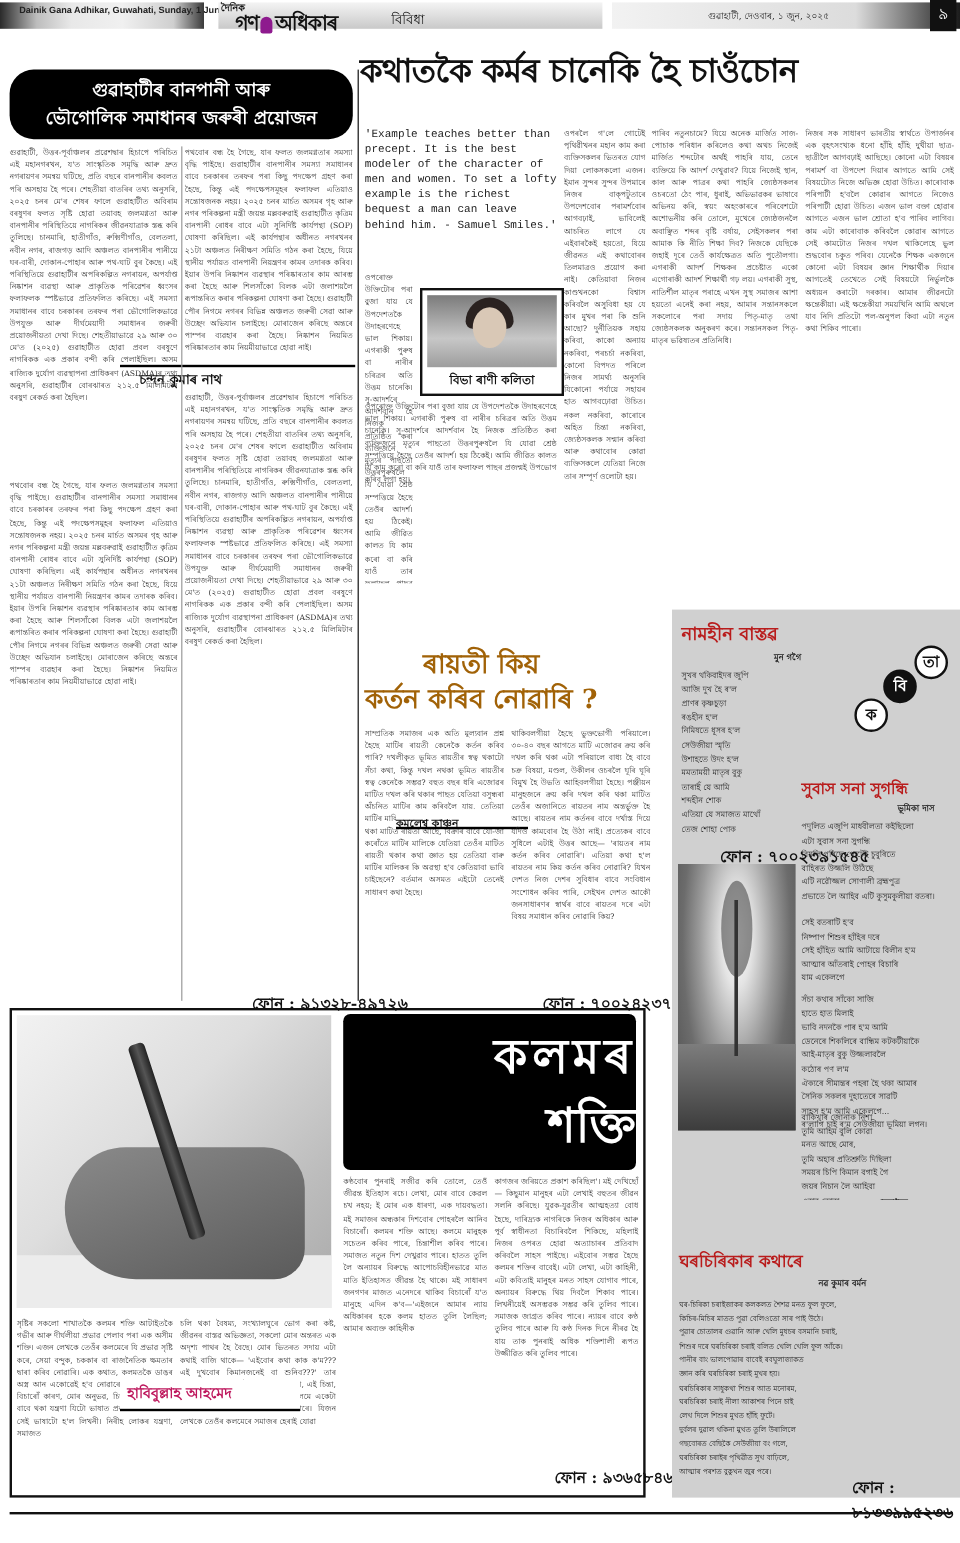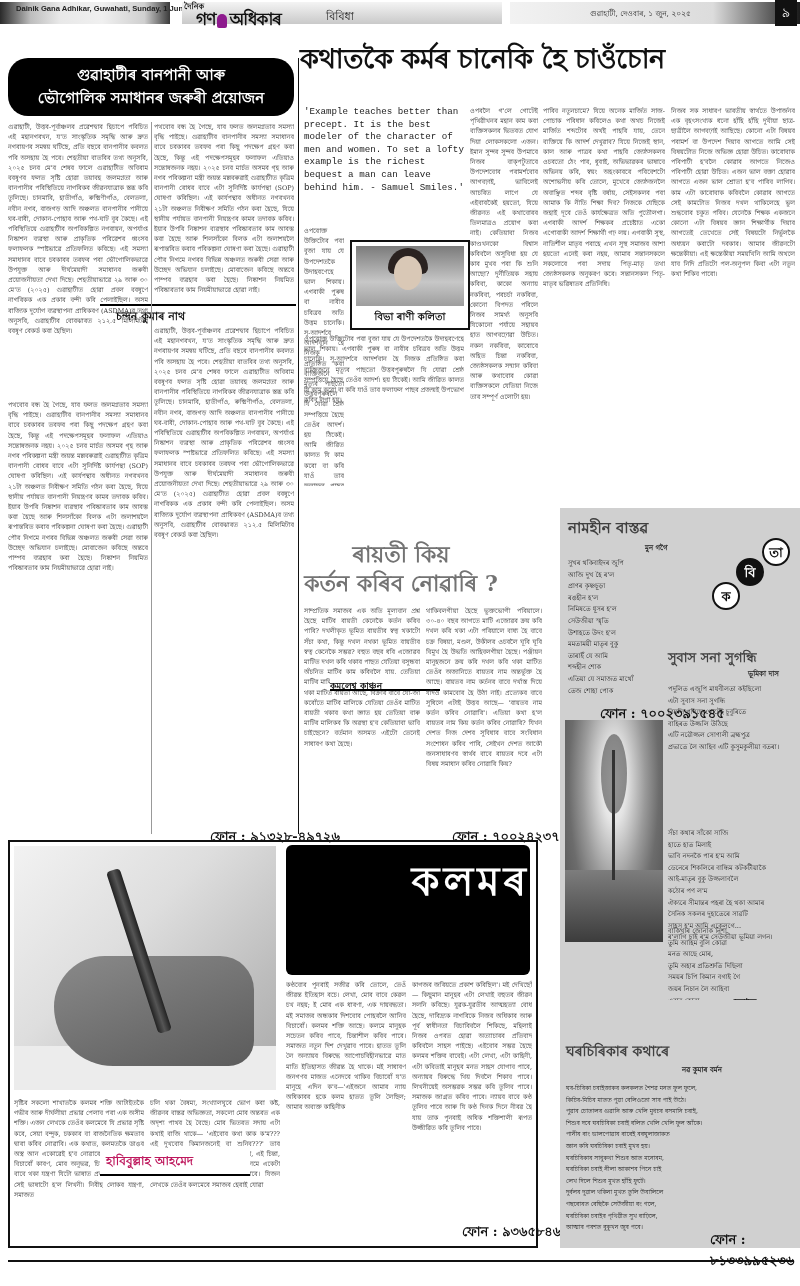--- a/index.html
+++ b/index.html
@@ -31,30 +31,30 @@
   
   #a2-head { left: 300px; top: 38px; width: 500px; height: 42px; font-size: 27px; font-weight: bold; color: #111; font-family: "DejaVu Serif", serif; white-space: nowrap; letter-spacing: -0.5px; }
   #a2-quote { left: 304px; top: 106px; width: 160px; font-family: "Liberation Mono", monospace; font-size: 9.2px; line-height: 12.6px; color: #222; }
   #a2-photo { left: 350px; top: 240px; width: 120px; height: 90px; border: 2px solid #111; background: #fff; }
   .photo-inner { position: absolute; left: 4px; top: 4px; width: 108px; height: 60px; background: linear-gradient(180deg,#7b7b7b,#c7c7c7 60%,#9d9d9d); }
   .photo-face { position: absolute; left: 38px; top: 10px; width: 28px; height: 34px; border-radius: 50%; background: #d9c8b6; }
   .photo-hair { position: absolute; left: 32px; top: 2px; width: 40px; height: 26px; border-radius: 20px 20px 6px 6px; background: #2a2220; }
   .photo-caption { position: absolute; left: 2px; bottom: 2px; width: 112px; text-align: center; font-size: 10px; font-weight: bold; color: #111; font-family: "DejaVu Serif", serif; }
 
   
-  #a3-head { left: 262px; top: 540px; width: 278px; text-align: center; font-family: "DejaVu Serif", serif; font-weight: bold; color: #737373; }
+  #a3-head { left: 262px; top: 540px; width: 278px; text-align: center; font-family: "DejaVu Serif", serif; font-weight: bold; color: #a16207; }
   #a3-head .l1 { font-size: 22px; line-height: 28px; }
   #a3-head .l2 { font-size: 22px; line-height: 30px; }
 
   
   #poem1 { left: 560px; top: 508px; width: 240px; height: 492px; background: #d0d0d0; }
   .kobita { position: absolute; width: 28px; height: 28px; border-radius: 50%; font-size: 13px; font-weight: bold; text-align: center; line-height: 26px; font-family: "DejaVu Serif", serif; border: 2px solid #111; }
   .kob-light { background: #fff; color: #111; }
   .kob-dark { background: #111; color: #fff; }
-  .poem-title { font-family: "DejaVu Serif", serif; font-weight: bold; color: #404040; }
+  .poem-title { font-family: "DejaVu Serif", serif; font-weight: bold; color: #b91c1c; }
   .poem-author { font-family: "DejaVu Serif", serif; font-weight: bold; color: #222; font-size: 7px; }
   .poem-line { font-size: 6.6px; line-height: 11.6px; color: #222; font-family: "DejaVu Serif", serif; white-space: nowrap; }
   .phone { font-size: 13px; color: #111; font-weight: bold; font-family: "DejaVu Serif", serif; }
 
   #tree-img { left: 565px; top: 720px; width: 98px; height: 222px; background: radial-gradient(ellipse at 50% 28%, #ffffff 0%, #e4e4e4 18%, #9a9a9a 45%, #6c6c6c 65%, #4c4c4c 100%); }
   .tree-trunk { position: absolute; left: 47px; top: 30px; width: 3px; height: 130px; background: #333; }
   .tree-crown { position: absolute; left: 36px; top: 14px; width: 26px; height: 80px; border-radius: 50%; background: rgba(60,60,60,0.55); }
   .tree-ground { position: absolute; left: 0; top: 150px; width: 98px; height: 72px; background: linear-gradient(180deg,#7d7d7d,#3c3c3c); }
 
   
@@ -162,20 +162,27 @@
   <div class="poem-title" style="position:absolute;left:108px;top:140px;font-size:13px;white-space:nowrap;">সুবাস সনা সুগন্ধি</div>
   <div class="poem-author" style="position:absolute;left:188px;top:160px;">ভূমিকা দাস</div>
   <div style="position:absolute;left:108px;top:176px;">
     <div class="poem-line">পদুলিত এজুপি মাধবীলতা কইছিলো</div>
     <div class="poem-line">এটা সুবাস সনা সুগন্ধি</div>
     <div class="poem-line">বিয়লি পৰিছে গোটেই চুবুৰিতে</div>
     <div class="poem-line">বাহিৰত উজ্জলি উঠিছে</div>
     <div class="poem-line">এটি নৱৌজ্জল সোণালী ব্ৰহ্মপুত্ৰ</div>
     <div class="poem-line">প্ৰভাতে লৈ আহিব এটি কুসুমকুলীয়া বতৰা।</div>
   </div>
+  <div style="position:absolute;left:108px;top:256px;">
+    <div class="poem-line">সেই বতৰাটি হ'ব</div>
+    <div class="poem-line">নিষ্পাপ শিশুৰ হাঁহিৰ দৰে</div>
+    <div class="poem-line">সেই হাঁহিত আমি আটায়ে বিলীন হ'ম</div>
+    <div class="poem-line">আত্মাৰ আঁতৰাই পোহৰ বিচাৰি</div>
+    <div class="poem-line">যাম একেলগে</div>
+  </div>
   <div style="position:absolute;left:108px;top:418px;">
     <div class="poem-line">বাকিখাৰ জোনাক নিশা</div>
     <div class="poem-line">তুমি আহিম বুলি কোৱা</div>
     <div class="poem-line">মনত আছে মোৰ,</div>
     <div class="poem-line">তুমি অহাৰ প্ৰতিশ্ৰুতি দিছিলা</div>
     <div class="poem-line">সময়ৰ চিপি কিমান বগাই গৈ</div>
     <div class="poem-line">জয়ৰ নিচান লৈ আহিবা</div>
     <div class="poem-line">এবাৰ কোৱা ...</div>
   </div>
   <div style="position:absolute;left:108px;top:320px;">
@@ -199,20 +206,21 @@
 </div>
 
 <div id="kolom-box" class="abs"></div>
 <div id="pen-img" class="abs">
   <div class="paper"></div>
   <div class="hand"></div>
   <div class="pen"></div>
 </div>
 <div id="kolom-title" class="abs">
   <div class="l1">কলমৰ</div>
+  <div class="l2">শক্তি</div>
 </div>
 <div class="abs txt" style="left:286px;top:980px;width:120px;height:256px;">কণ্ঠবোৰ পুনৰাই সজীৱ কৰি তোলে, তেওঁ জীৱন্ত ইতিহাস ৰচে। লেখা, মোৰ বাবে কেৱল চখ নহয়; ই মোৰ এক ধাৰণা, এক দায়বদ্ধতা। মই সমাজৰ অন্ধকাৰ দিশবোৰ পোহৰলৈ আনিব বিচাৰোঁ। কলমৰ শক্তি আছে। কলমে মানুহক সচেতন কৰিব পাৰে, চিন্তাশীল কৰিব পাৰে। সমাজত নতুন দিশ দেখুৱাব পাৰে। হাতত তুলি লৈ অন্যায়ৰ বিৰুদ্ধে আপোচবিহীনভাৱে মাত মাতি ইতিহাসত জীৱন্ত হৈ থাকে। মই সাধাৰণ জনগণৰ মাজত এনেদৰে থাকিব বিচাৰোঁ য'ত মানুহে এদিন ক'ব—'এইজনে আমাৰ ন্যায় অধিকাৰৰ হকে কলম হাতত তুলি লৈছিল; আমাৰ অব্যক্ত কাহিনীক</div>
 <div class="abs txt" style="left:412px;top:980px;width:120px;height:236px;">কাগজৰ জৰিয়তে প্ৰকাশ কৰিছিল'। মই দেখিছোঁ— কিছুমান মানুহৰ এটা লেখাই বহুতৰ জীৱন সলনি কৰিছে। যুৱক-যুৱতীৰ আত্মহত্যা বোধ হৈছে, দাৰিদ্ৰ্যক নাগৰিকে নিজৰ অধিকাৰ আৰু পূৰ্ব স্বাধীনতা বিচাৰিবলৈ শিকিছে, মহিলাই নিজৰ ওপৰত হোৱা অত্যাচাৰৰ প্ৰতিবাদ কৰিবলৈ সাহস পাইছে। এইবোৰ সম্ভৱ হৈছে কলমৰ শক্তিৰ বাবেই। এটা লেখা, এটা কাহিনী, এটা কবিতাই মানুহৰ মনত সাহস যোগাব পাৰে, অন্যায়ৰ বিৰুদ্ধে থিয় দিবলৈ শিকাব পাৰে। লিখনীয়েই অসম্ভৱক সম্ভৱ কৰি তুলিব পাৰে। সমাজক জাগ্ৰত কৰিব পাৰে। ন্যায়ৰ বাবে কণ্ঠ তুলিব পাৰে আৰু যি কণ্ঠ দিনক দিনে নীৰৱ হৈ যায় তাক পুনৰাই অধিক শক্তিশালী ৰূপত উজ্জীৱিত কৰি তুলিব পাৰে।</div>
 <span class="abs phone" style="left:462px;top:1222px;">ফোন : ৯৩৬৫৮৪৬৮৬৫</span>
 <div class="abs txt" style="left:14px;top:1098px;width:130px;height:140px;">সৃষ্টিৰ সকলো শাখাতকৈ কলমৰ শক্তি আটাইতকৈ গভীৰ আৰু দীৰ্ঘলীয়া প্ৰভাৱ পেলাব পৰা এক অসীম শক্তি। এজন লেখকে তেওঁৰ কলমেৰে যি প্ৰভাৱ সৃষ্টি কৰে, সেয়া বন্দুক, চককাৰ বা ৰাজনৈতিক ক্ষমতাৰ দ্বাৰা কৰিব নোৱাৰি। এক কথাত, কলমতকৈ ডাঙৰ অস্ত্ৰ আন একোৱেই হ'ব নোৱাৰে। মই লেখক হ'ব বিচাৰোঁ কাৰণ, মোৰ অনুভৱ, চিন্তা আৰু সমাজৰ বাবে থকা যন্ত্ৰণা যিটো ভাষাত প্ৰকাশ কৰিব পাৰোঁ, সেই ভাষাটো হ'ল লিখনী। নিৰীহ লোকৰ যন্ত্ৰণা, সমাজত</div>
 <div class="abs txt" style="left:150px;top:1098px;width:130px;height:140px;">চলি থকা বৈষম্য, সংখ্যালঘুৰে ভোগ কৰা কষ্ট, জীৱনৰ বাস্তৱ অভিজ্ঞতা, সকলো মোৰ অন্তৰত এক অদৃশ্য পাথৰ হৈ বৈছে। মোৰ ভিতৰত সদায় এটা কথাই বাজি থাকে— 'এইবোৰ কথা কাক ক'ম??? এই দুখবোৰ কিমানজনেই বা শুনিব???' তাৰ পাছতেই মোৰ মনত উদয় হ'ল—এই দুখ, এই চিন্তা, এই কথাবোৰ লিখিব লাগে। কাৰণ কলমে একেটা সময়ত বহুত মানুহক স্পৰ্শ কৰিব পাৰে। যিজন লেখকে তেওঁৰ কলমেৰে সমাজৰ হেৰাই যোৱা</div>
 <div class="abs" style="left:100px;top:1150px;width:150px;height:30px;background:#fff;">
   <span id="byline-habib" style="position:absolute;left:6px;top:2px;font-family:'DejaVu Serif',serif;font-weight:bold;font-size:12px;color:#be185d;white-space:nowrap;">হাবিবুল্লাহ আহমেদ</span>
   <div class="byline-bar" style="position:absolute;left:0;top:24px;width:150px;"></div>
 </div>

